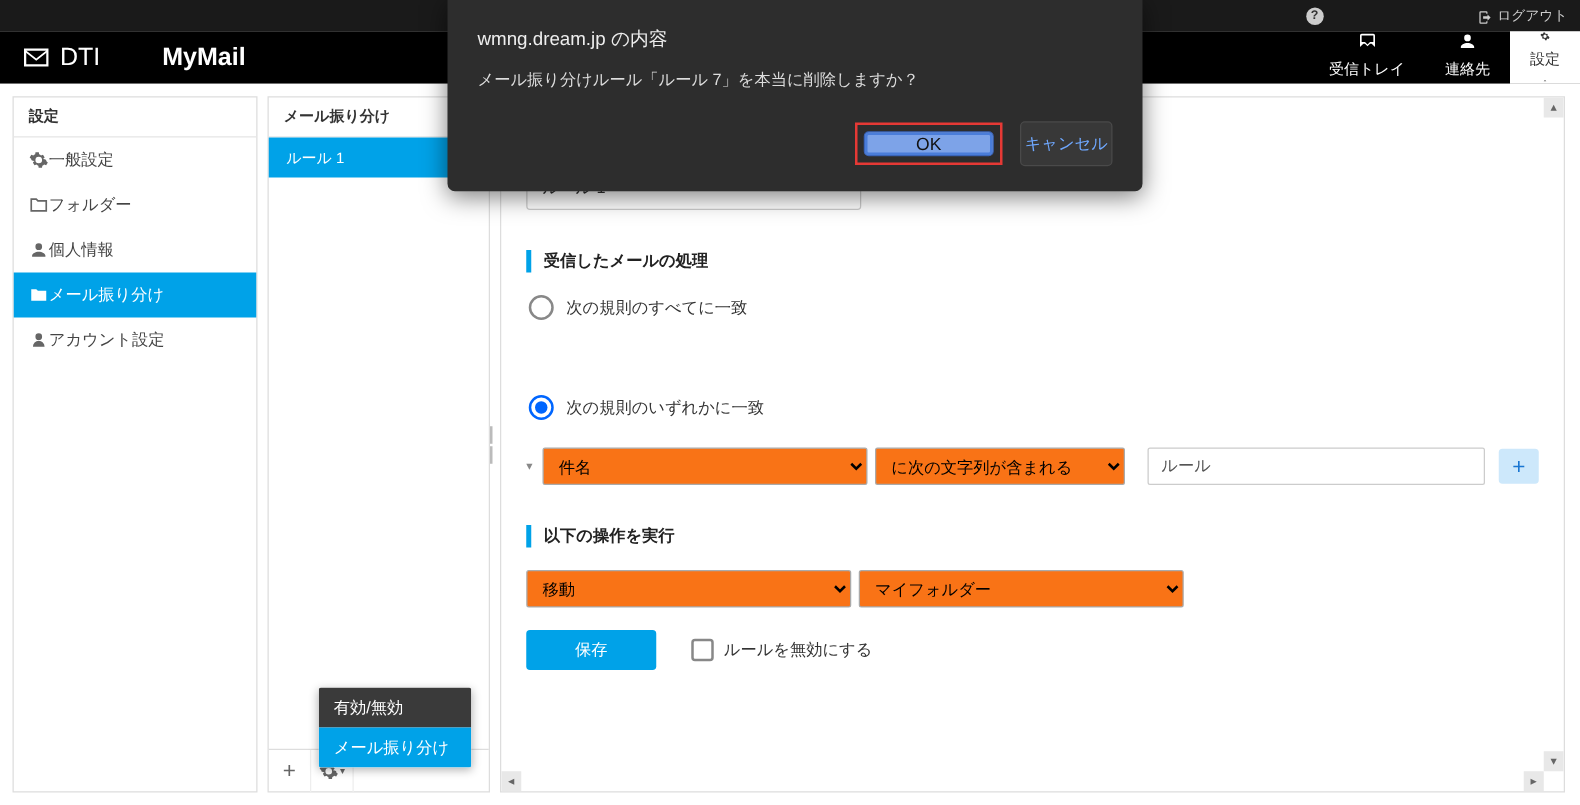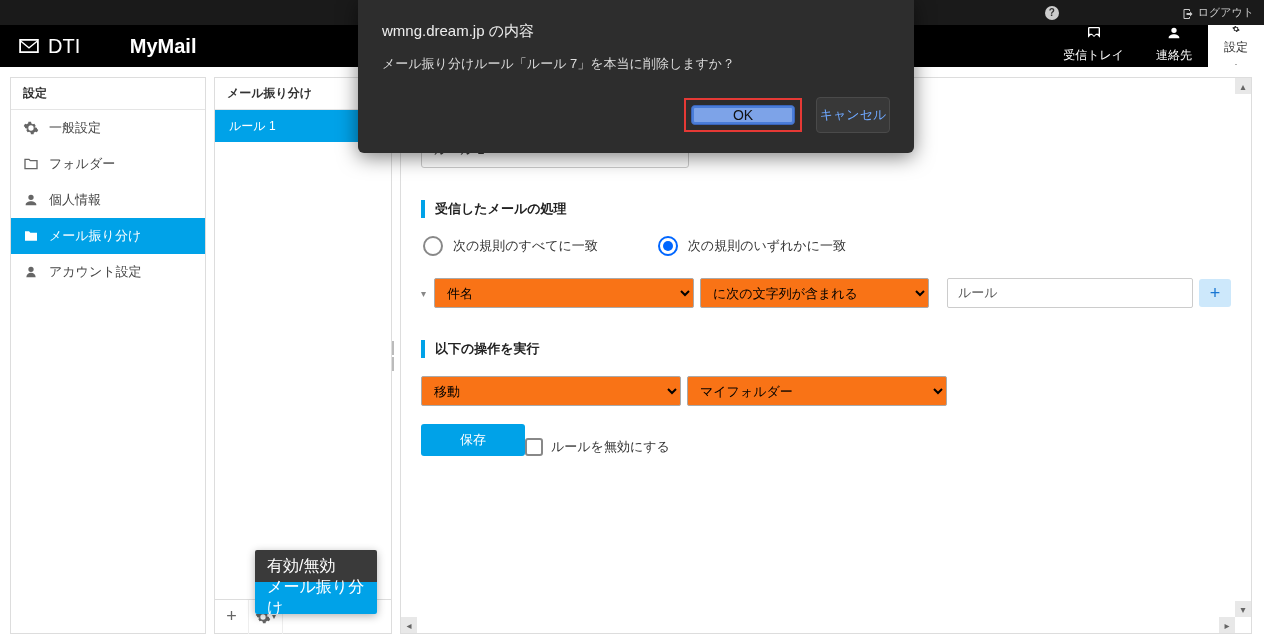--- a/index.html
+++ b/index.html
@@ -21,61 +21,61 @@
 .header-nav-item { display: flex; align-items: center; gap: 6px; padding: 0 16px; color: #fff; font-size: 12px; cursor: pointer; flex-direction: column; }
 .header-nav-item.active { background: #fff; color: #333; }
 .nav-icon { width: 16px; height: 16px; fill: currentColor; }
 .chev-sm { width: 10px; height: 10px; fill: #666; }
 
 .workspace { position: absolute; top: 67px; left: 0; right: 0; bottom: 0; background: #fff; padding: 10px 12px 10px 10px; }
 .columns { display: flex; height: 100%; gap: 8px; }
 
 .sidebar { width: 196px; display: flex; flex-direction: column; border: 1px solid #ddd; }
 .sidebar-header { height: 32px; display: flex; align-items: center; padding: 0 12px; font-size: 12px; color: #333; font-weight: 600; border-bottom: 1px solid #e5e5e5; }
-.sidebar-item { height: 36px; display: flex; align-items: center; gap: 10px; padding: 0 12px; font-size: 13px; color: #444; cursor: pointer; }
+.sidebar-item { height: 36px; display: flex; align-items: center; padding: 0 12px; font-size: 13px; color: #444; cursor: pointer; }
 .sidebar-item.active { background: #00a2e8; color: #fff; }
 .sidebar-item.active .side-icon { fill: #fff; }
 .side-icon { width: 16px; height: 16px; fill: #666; }
 
 .rules-col { width: 178px; display: flex; flex-direction: column; border: 1px solid #ddd; position: relative; }
 .rules-header { height: 32px; display: flex; align-items: center; padding: 0 12px; font-size: 12px; color: #333; font-weight: 600; border-bottom: 1px solid #e5e5e5; }
 .rule-item { height: 32px; display: flex; align-items: center; padding: 0 14px; font-size: 12px; cursor: pointer; }
 .rule-item.active { background: #00a2e8; color: #fff; }
 .rules-footer { margin-top: auto; height: 34px; border-top: 1px solid #ddd; display: flex; align-items: center; }
 .footer-btn { width: 34px; height: 34px; display: flex; align-items: center; justify-content: center; cursor: pointer; color: #666; font-size: 18px; border-right: 1px solid #eee; }
 .drag-handle { position: absolute; right: -6px; top: 50%; transform: translateY(-50%); width: 6px; height: 40px; display: flex; flex-direction: column; justify-content: center; gap: 2px; }
 .drag-handle span { width: 2px; height: 14px; background: #bbb; margin-left: 1px; }
 
 .context-menu { position: absolute; left: 255px; bottom: 30px; width: 122px; background: #fff; box-shadow: 0 2px 8px rgba(0,0,0,.3); border-radius: 2px; z-index: 50; overflow: hidden; }
-.ctx-item { height: 32px; display: flex; align-items: center; padding: 0 12px; font-size: 16px; cursor: pointer; }
+.ctx-item { height: 32px; display: flex; align-items: center; padding: 0 12px; font-size: 13px; cursor: pointer; }
 .ctx-item.dark { background: #3a3a3a; color: #fff; }
 .ctx-item.blue { background: #00a2e8; color: #fff; }
 
 .detail { flex: 1; border: 1px solid #ddd; overflow-y: auto; overflow-x: auto; position: relative; }
 .detail-inner { padding: 18px 20px 20px 20px; }
 .section-title { border-left: 4px solid #00a2e8; padding-left: 10px; font-size: 13px; font-weight: 600; margin-bottom: 18px; color: #222; }
 .section-title.mt { margin-top: 32px; }
 .text-input { width: 268px; height: 36px; border: 1px solid #ccc; border-radius: 3px; padding: 0 12px; font-size: 13px; color: #333; }
 
-.radio-row { display: flex; gap: 60px; margin-bottom: 22px; padding-left: 2px; }
+.radio-row { display: flex; gap: 60px; margin-bottom: 22px; padding-left: 2px; flex-direction: column; }
 .radio-opt { display: flex; align-items: center; gap: 10px; font-size: 13px; color: #333; cursor: pointer; }
 .radio-circ { width: 20px; height: 20px; border: 2px solid #888; border-radius: 50%; display: flex; align-items: center; justify-content: center; }
 .radio-circ.on { border-color: #0066ff; }
 .radio-dot { width: 10px; height: 10px; background: #0066ff; border-radius: 50%; }
 
 .cond-row { display: flex; align-items: center; gap: 6px; }
 .cond-bullet { color: #888; font-size: 10px; margin-right: 2px; }
 .sel { height: 30px; border: 1px solid #aaa; border-radius: 2px; padding: 0 8px; font-size: 13px; background: #f97316; }
 .sel.w1 { width: 260px; }
-.sel.w2 { width: 229px; }
+.sel.w2 { width: 200px; }
 .cond-input { flex: 1; max-width: 270px; margin-left: 12px; height: 30px; border: 1px solid #ccc; border-radius: 2px; padding: 0 10px; font-size: 13px; color: #555; }
 .add-btn { width: 32px; height: 28px; background: #cde8fb; border-radius: 3px; display: flex; align-items: center; justify-content: center; color: #1976d2; font-size: 18px; cursor: pointer; margin-left: auto; }
 
 .action-row { display: flex; align-items: flex-start; gap: 6px; margin-bottom: 18px; }
-.save-row { display: flex; align-items: flex-end; }
+.save-row { display: flex; align-items: center; gap: 28px; }
 .save-btn { width: 104px; height: 32px; background: #00a2e8; color: #fff; border: none; border-radius: 3px; font-size: 13px; cursor: pointer; }
 .chk-wrap { display: flex; align-items: center; gap: 8px; font-size: 13px; color: #333; cursor: pointer; }
 .chk { width: 18px; height: 18px; border: 2px solid #888; border-radius: 3px; }
 
 .scroll-up, .scroll-dn, .scroll-lf, .scroll-rt { position: absolute; width: 16px; height: 16px; background: #e8e8e8; display: flex; align-items: center; justify-content: center; font-size: 10px; color: #666; }
 .scroll-up { top: 0; right: 0; }
 .scroll-dn { bottom: 16px; right: 0; }
 .scroll-lf { bottom: 0; left: 0; }
 .scroll-rt { bottom: 0; right: 16px; }
 

